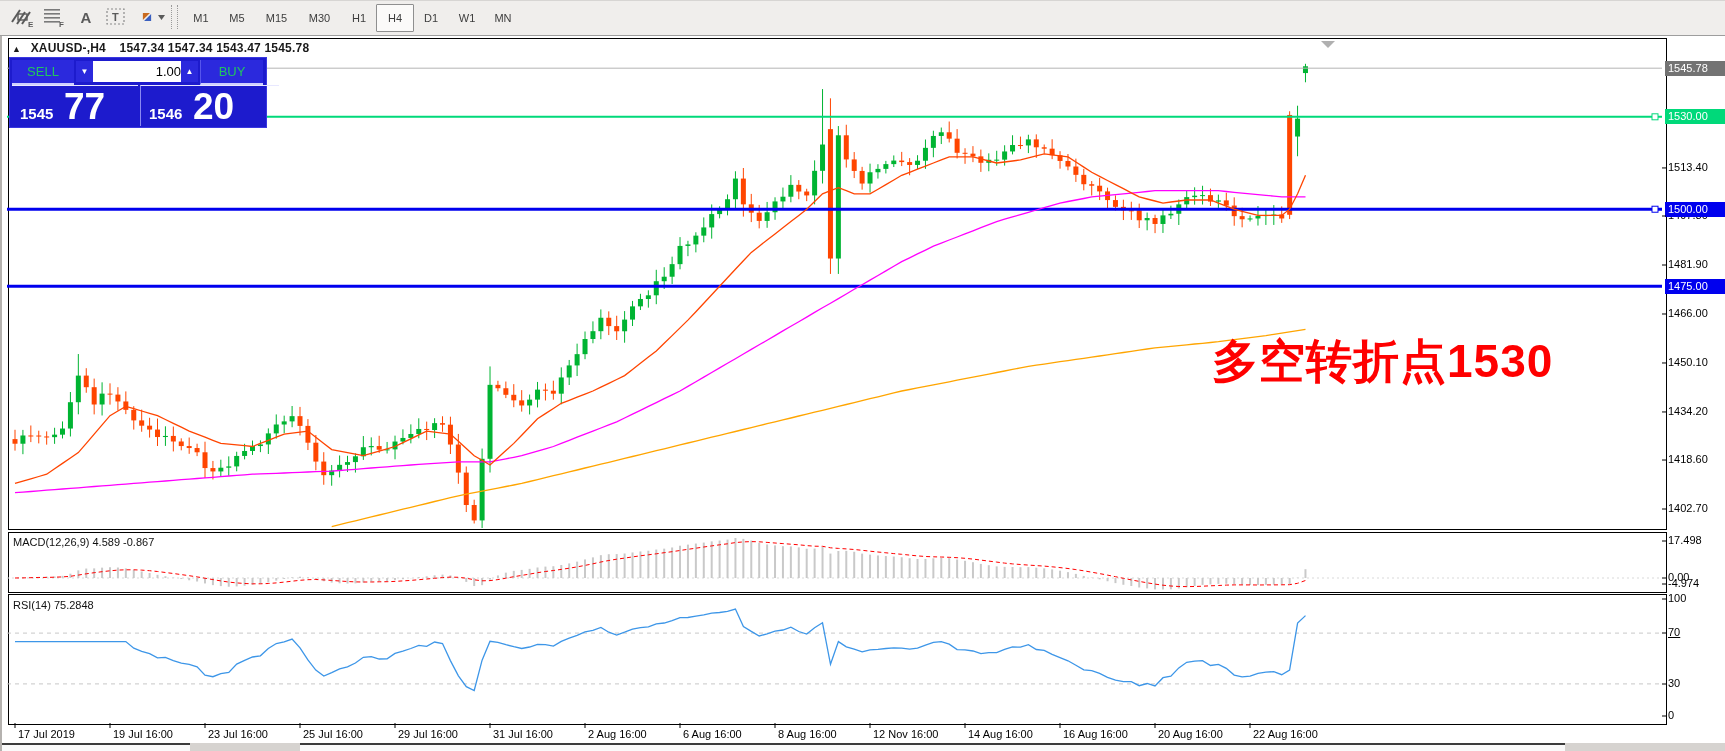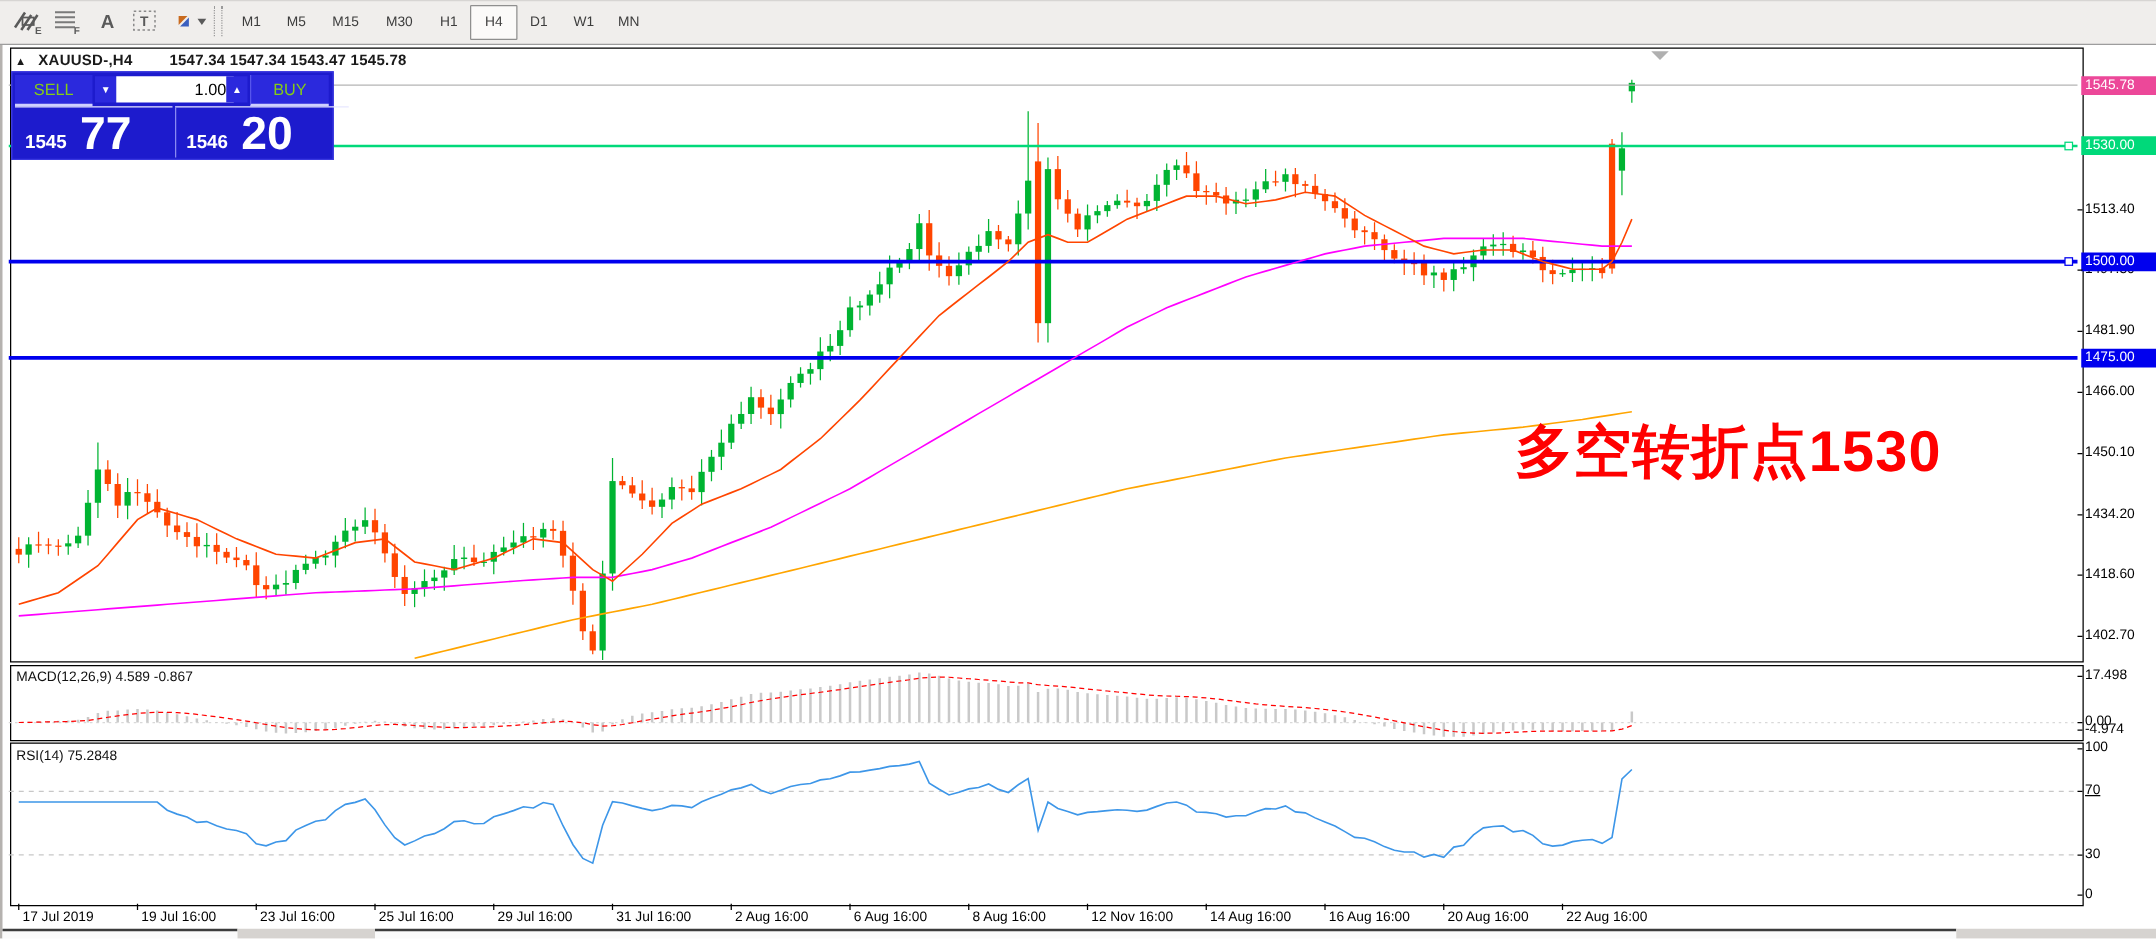--- a/index.html
+++ b/index.html
@@ -19,21 +19,21 @@
   
   #win{position:absolute;left:0;top:36px;width:1725px;height:715px;background:#ffffff;
        border-left:2px solid #b5b2af;}
   .panel{position:absolute;background:#fff;border:1px solid #000;}
   #chart-header{position:absolute;left:12px;top:41px;font-size:12px;font-weight:bold;
                 color:#1a1a1a;letter-spacing:0.2px;white-space:nowrap;z-index:30;}
   #chart-header .tri{font-size:9px;margin-right:6px;}
   
   #trade{position:absolute;left:9px;top:57px;width:256px;height:69px;z-index:40;
          background:#1d1bcd;border:1px solid #3a38e0;}
-  .tp-btn{position:absolute;top:2px;height:23px;line-height:23px;text-align:center;color:#84cc16;
+  .tp-btn{position:absolute;top:2px;height:23px;line-height:23px;text-align:center;color:#22c55e;
           font-size:13px;background:#2b29dd;border-bottom:2px solid #cfd0ff;}
   #tp-sell{left:2px;width:62px;}
   #tp-buy{left:190px;width:62px;border-left:1px solid #5655ec;}
   .spin{position:absolute;top:3px;width:17px;height:21px;background:#2b29dd;color:#fff;
         font-size:8px;text-align:center;line-height:21px;}
   #spin-dn{left:66px;}
   #spin-up{left:171px;}
   #tp-vol{position:absolute;left:83px;top:3px;width:88px;height:21px;background:#fff;color:#000;
           font-size:13px;text-align:right;line-height:21px;padding-right:6px;border:0;}
   .bigpx{position:absolute;top:27px;width:126px;height:40px;color:#fff;border-top:1px solid #e8e8ff;}
@@ -112,21 +112,21 @@
 
   <div id="win">
     <div class="panel" id="main-panel" style="left:6px;top:2px;width:1657px;height:490px;"></div>
     <div class="panel" id="macd-panel" style="left:6px;top:496px;width:1657px;height:59px;"></div>
     <div class="panel" id="rsi-panel" style="left:6px;top:558px;width:1657px;height:129px;"></div>
   </div>
 
   <div id="chart-header">
     <span class="tri">▲</span>
     <span>XAUUSD-,H4</span>
-    <span style="margin-left:26px;">1547.34 1547.34 1543.47 1545.78</span>
+    <span style="margin-left:10px;">1547.34 1547.34 1543.47 1545.78</span>
   </div>
 
   <div id="trade">
     <div class="tp-btn" id="tp-sell">SELL</div>
     <div class="spin" id="spin-dn">▼</div>
     <div id="tp-vol">1.00</div>
     <div class="spin" id="spin-up">▲</div>
     <div class="tp-btn" id="tp-buy">BUY</div>
     <div class="bigpx" id="big-sell">
       <span class="small">1545</span>
@@ -703,21 +703,21 @@
       <div class="plabel" style="top: 209.012px;">1497.80</div>
       <div class="plabel" style="top: 258px;">1481.90</div>
       <div class="plabel" style="top: 306.988px;">1466.00</div>
       <div class="plabel" style="top: 355.976px;">1450.10</div>
       <div class="plabel" style="top: 404.964px;">1434.20</div>
       <div class="plabel" style="top: 453.027px;">1418.60</div>
       <div class="plabel" style="top: 502.015px;">1402.70</div>
       <div class="pbadge" style="top: 109.304px; background: rgb(0, 217, 122);">1530.00</div>
       <div class="pbadge" style="top: 201.734px; background: rgb(0, 0, 238);">1500.00</div>
       <div class="pbadge" style="top: 278.759px; background: rgb(0, 0, 238);">1475.00</div>
-      <div class="pbadge" style="top: 60.6857px; background: #ec4899;">1545.78</div>
+      <div class="pbadge" style="top: 60.6857px; background: #737373;">1545.78</div>
       <div class="plabel" style="top: 534px;">17.498</div>
       <div class="plabel" style="top: 571px;">0.00</div>
       <div class="plabel" style="top: 577px;">-4.974</div>
       <div class="plabel" style="top: 592px;">100</div>
       <div class="plabel" style="top: 626px; text-decoration: underline;">70</div>
       <div class="plabel" style="top: 677px;">30</div>
       <div class="plabel" style="top: 709px;">0</div>
     </div>
   <div id="time-axis">
       <div class="tlabel" style="left: 18px;">17 Jul 2019</div>

